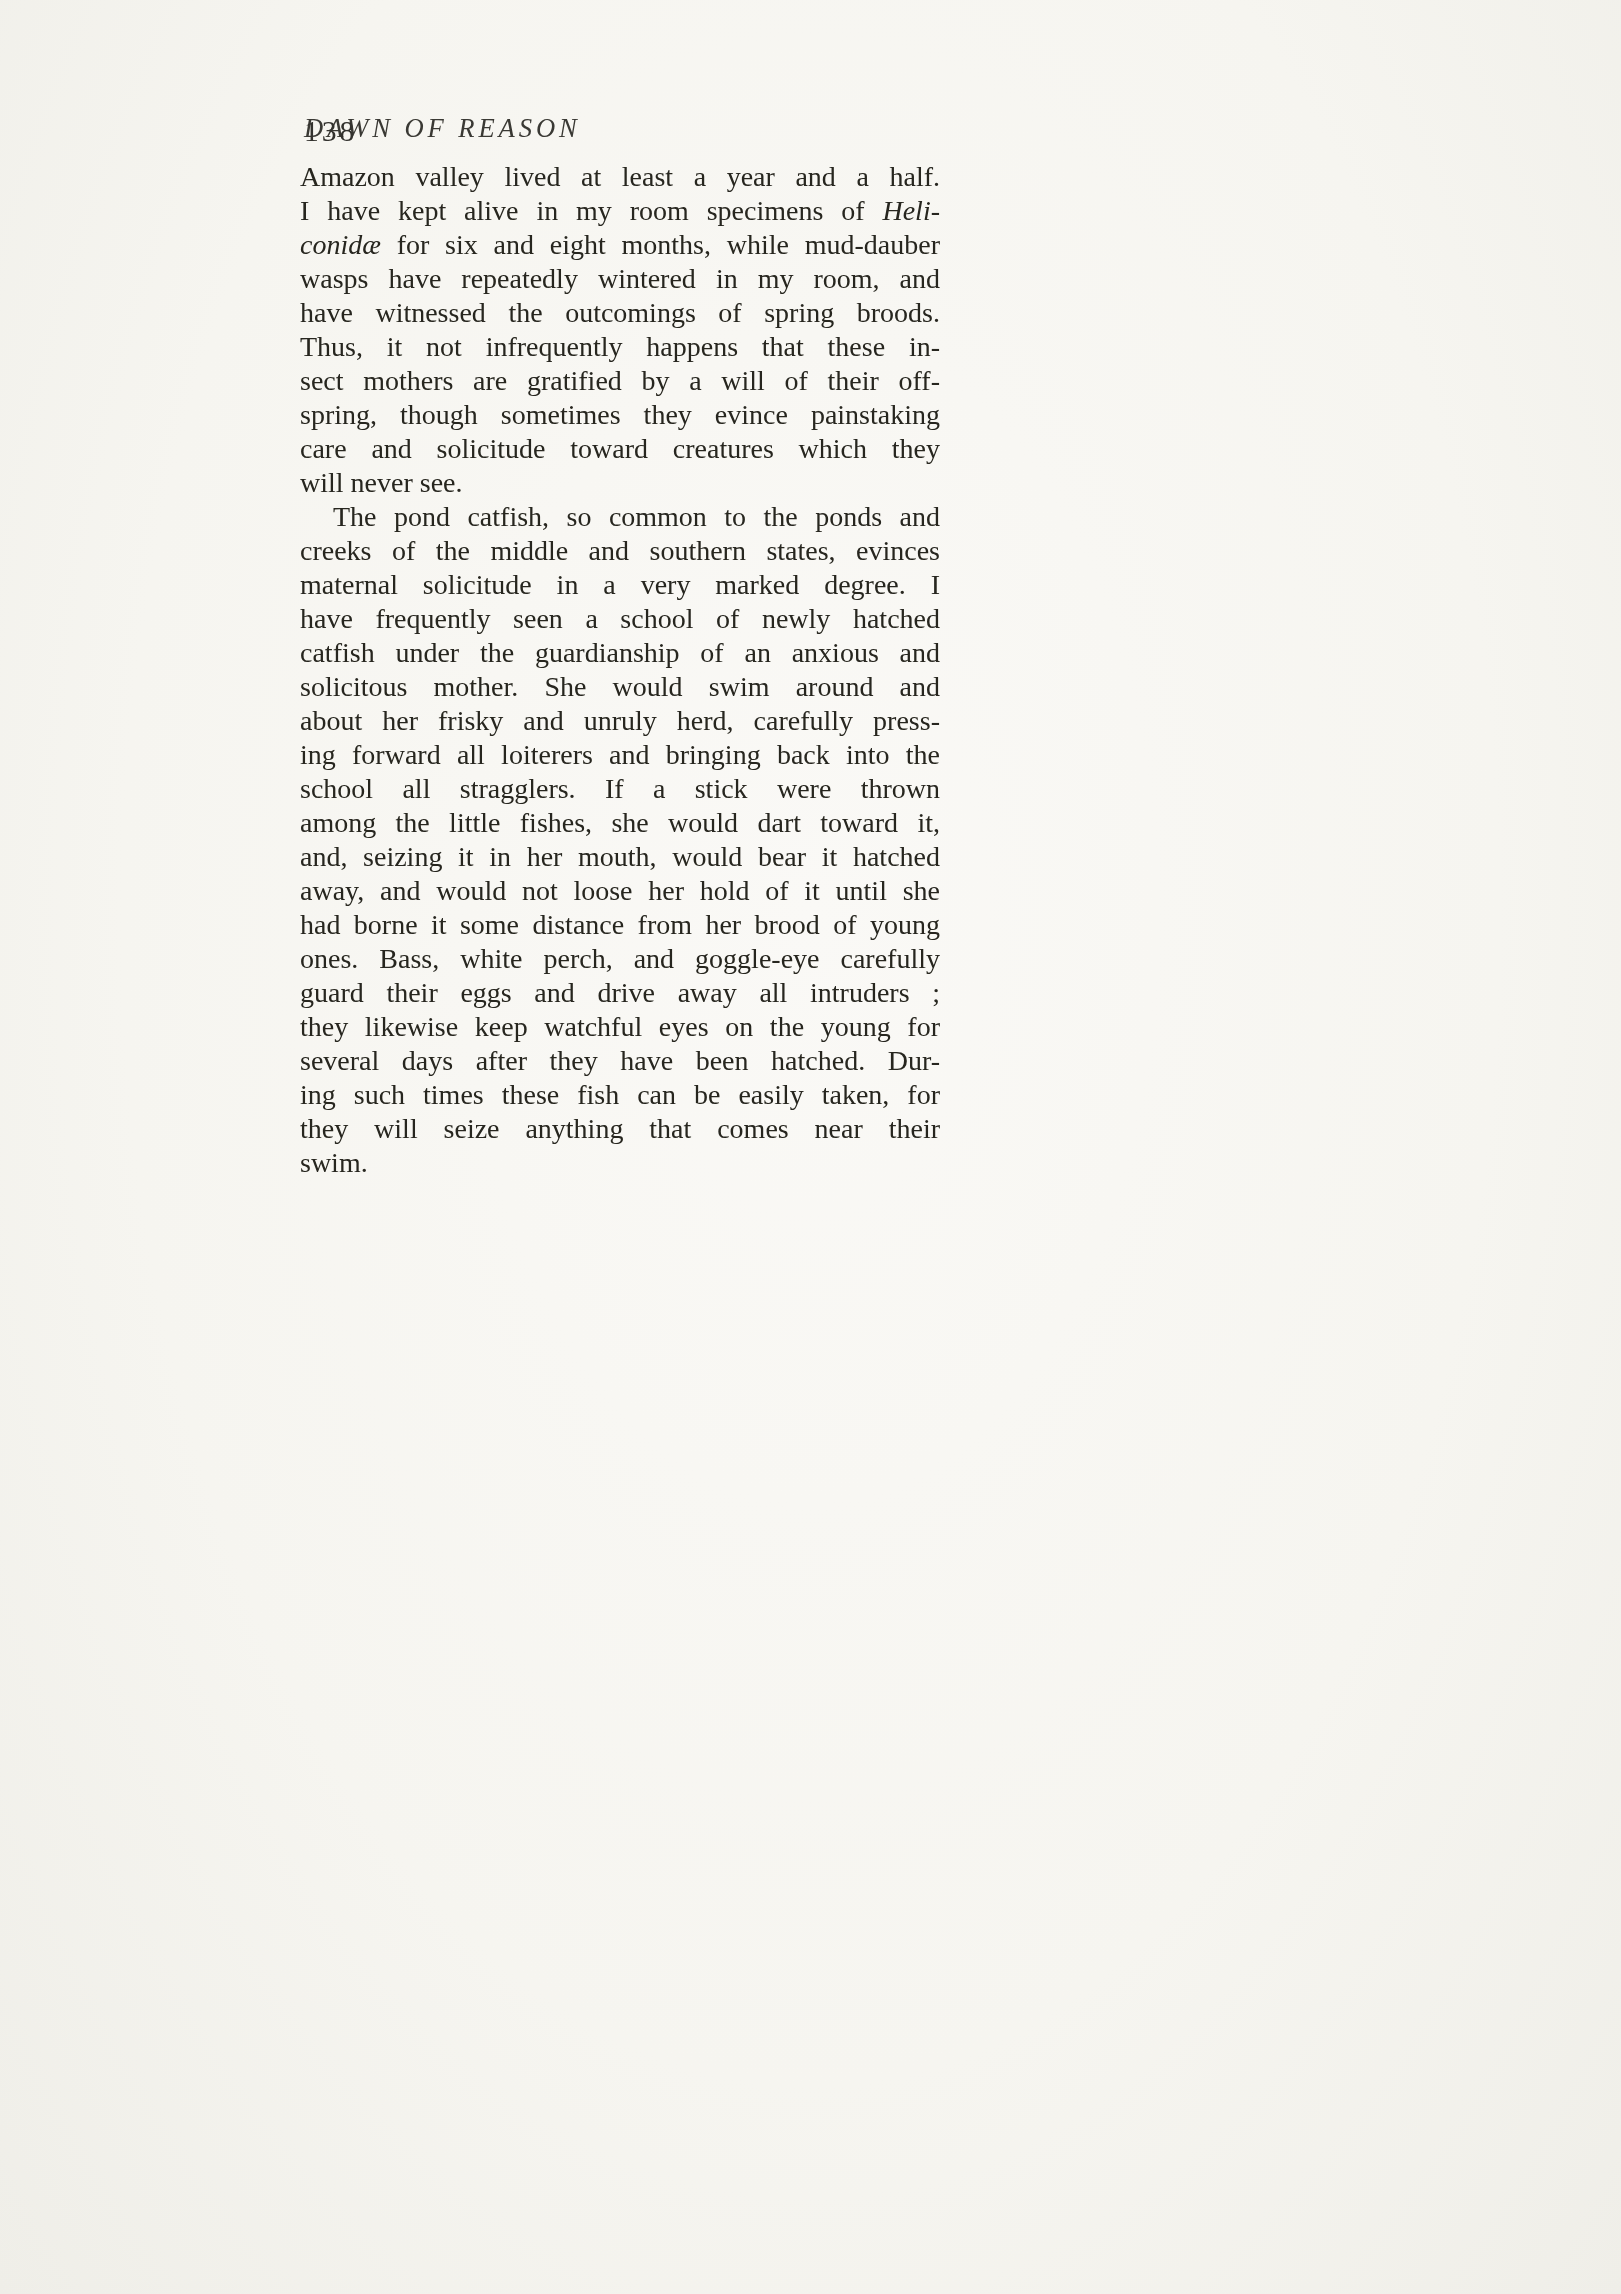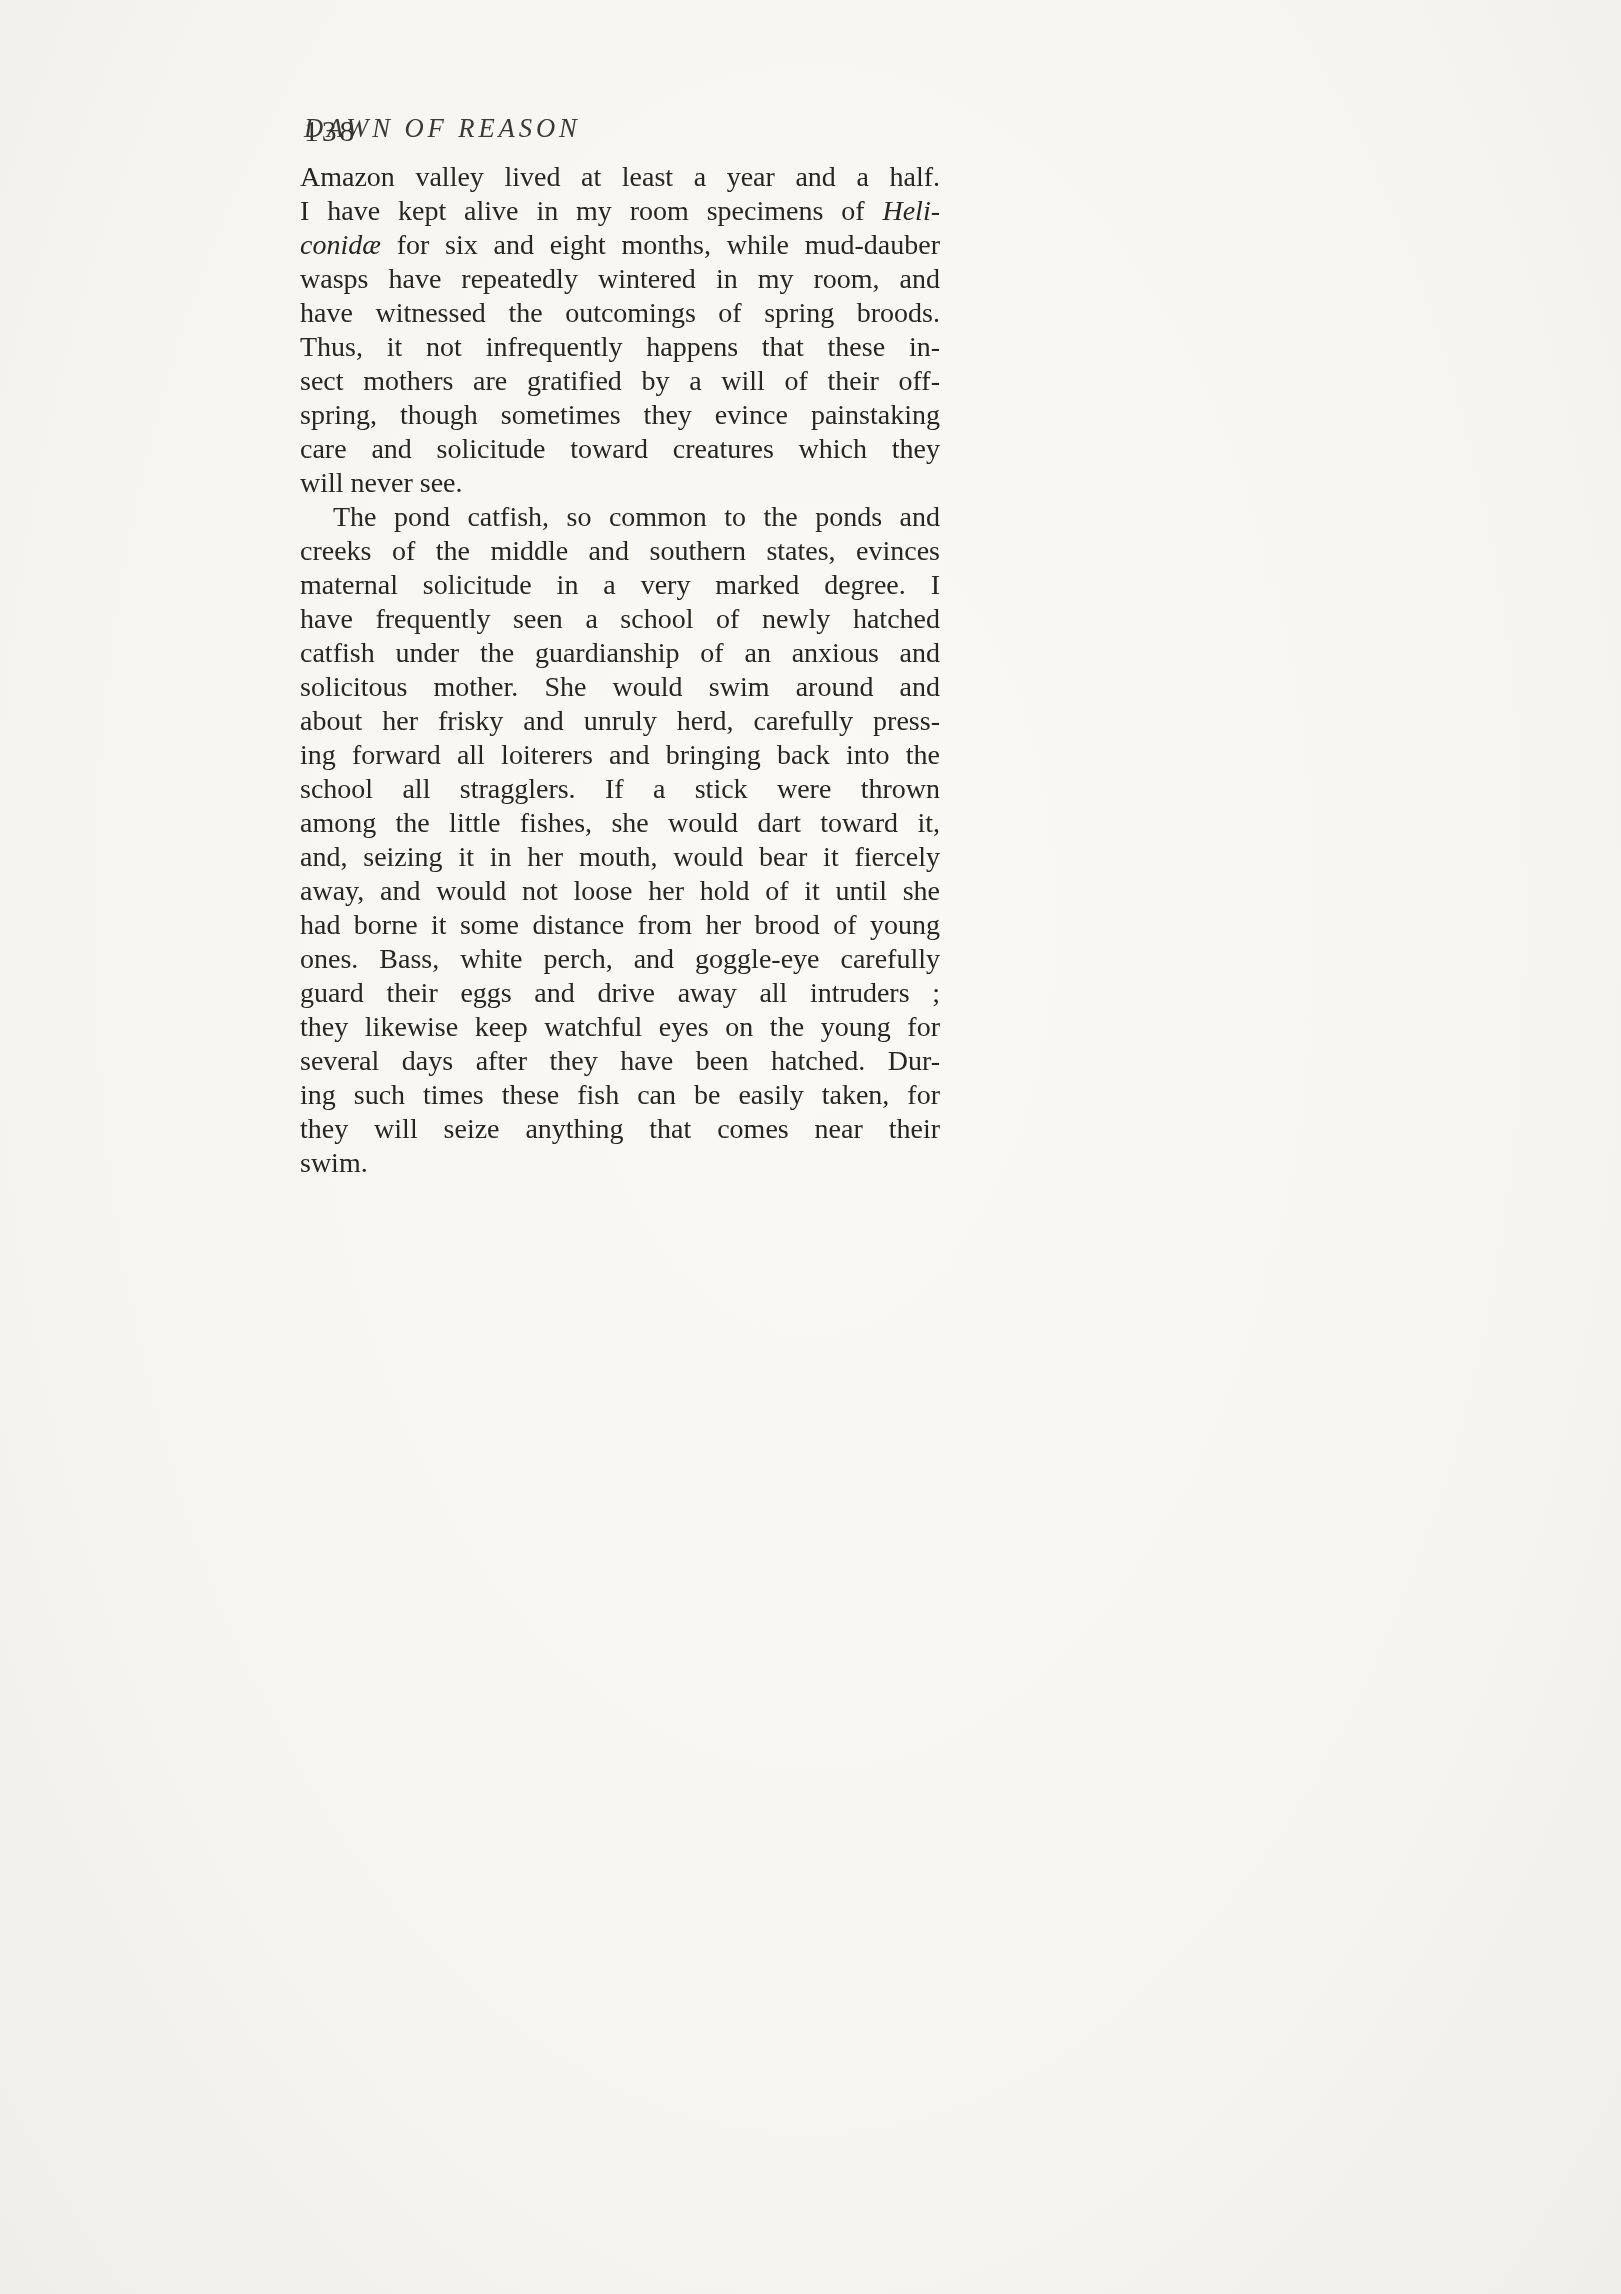--- a/index.html
+++ b/index.html
@@ -93,21 +93,21 @@
       <div class="line indent">The pond catfish, so common to the ponds and</div>
       <div class="line">creeks of the middle and southern states, evinces</div>
       <div class="line">maternal solicitude in a very marked degree. I</div>
       <div class="line">have frequently seen a school of newly hatched</div>
       <div class="line">catfish under the guardianship of an anxious and</div>
       <div class="line">solicitous mother. She would swim around and</div>
       <div class="line">about her frisky and unruly herd, carefully press-</div>
       <div class="line">ing forward all loiterers and bringing back into the</div>
       <div class="line">school all stragglers. If a stick were thrown</div>
       <div class="line">among the little fishes, she would dart toward it,</div>
-      <div class="line">and, seizing it in her mouth, would bear it fiercely</div>
+      <div class="line">and, seizing it in her mouth, would bear it hatched</div>
       <div class="line">away, and would not loose her hold of it until she</div>
       <div class="line">had borne it some distance from her brood of young</div>
       <div class="line">ones. Bass, white perch, and goggle-eye carefully</div>
       <div class="line">guard their eggs and drive away all intruders ;</div>
       <div class="line">they likewise keep watchful eyes on the young for</div>
       <div class="line">several days after they have been hatched. Dur-</div>
       <div class="line">ing such times these fish can be easily taken, for</div>
       <div class="line">they will seize anything that comes near their</div>
       <div class="line last">swim.</div>
     </div>

